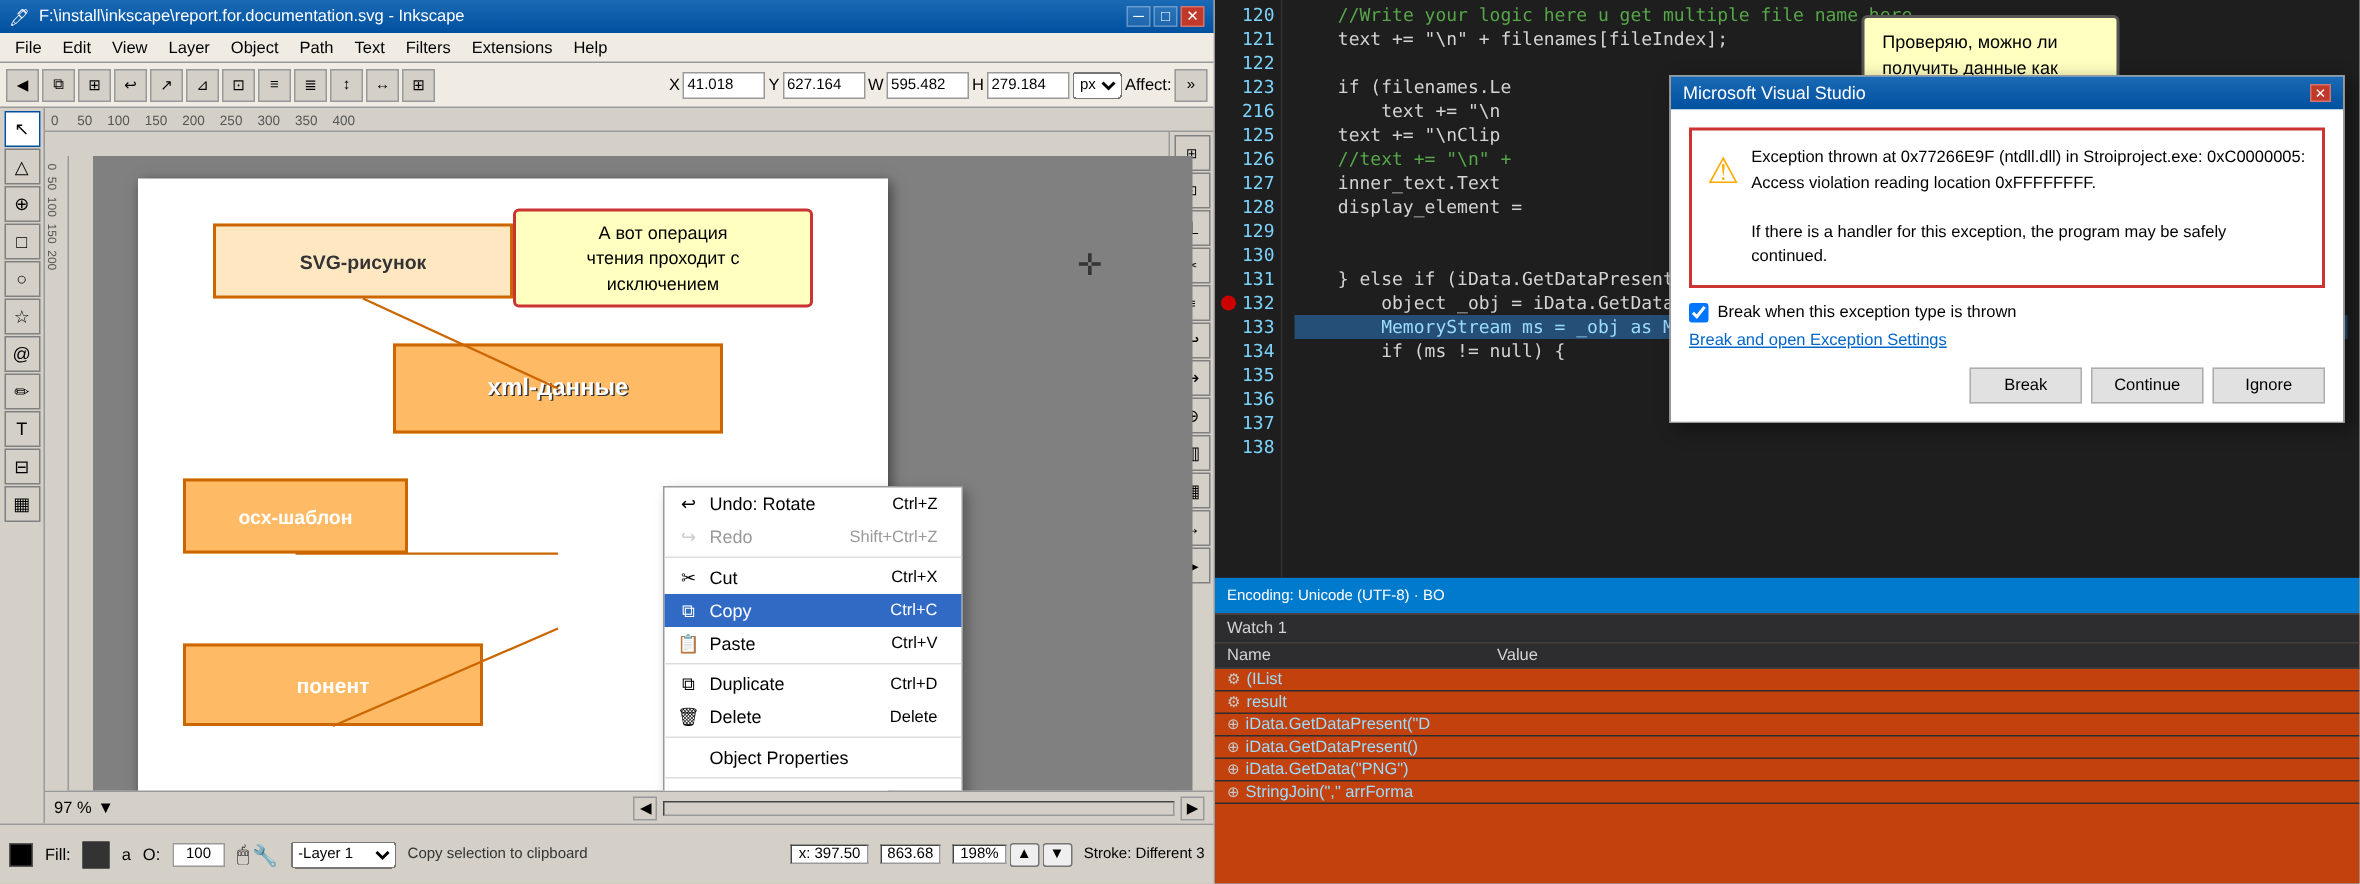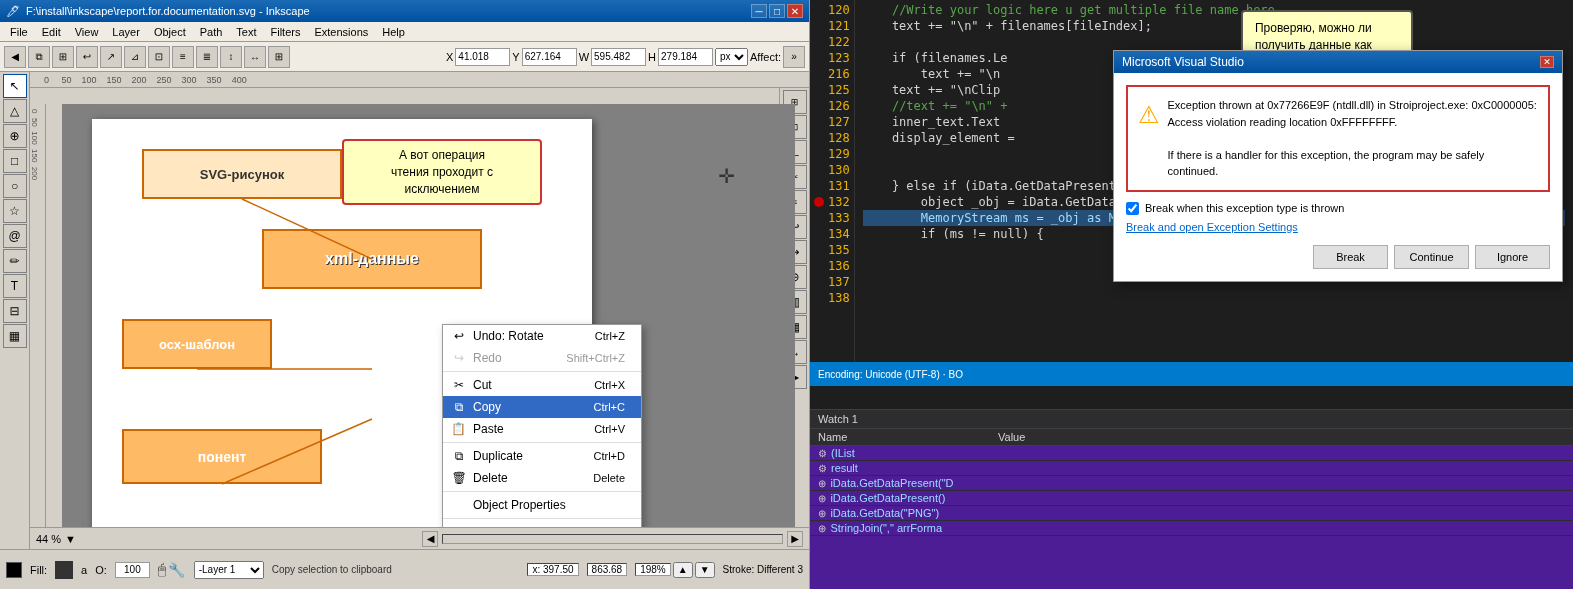--- a/index.html
+++ b/index.html
@@ -229,21 +229,21 @@
     .code-editor {
       flex: 1;
       background: #1e1e1e;
       display: flex;
       position: relative;
       overflow: hidden;
     }
     .line-numbers {
       width: 45px;
       background: #1e1e1e;
-      color: #eab308;
+      color: #7dd3fc;
       font-size: 12px;
       font-family: 'Consolas', monospace;
       padding: 2px 4px;
       border-right: 1px solid #333;
       display: flex; flex-direction: column;
       line-height: 16px;
     }
     .code-content {
       flex: 1;
       background: #1e1e1e;
@@ -253,23 +253,23 @@
       padding: 2px 8px;
       line-height: 16px;
       overflow: hidden;
       position: relative;
     }
     .code-line { white-space: pre; display: block; height: 16px; }
 
     
     .watch-window {
       height: 180px;
-      background: #4c1d95;
+      background: #c2410c;
       border-top: 1px solid #3f3f3f;
-      display: flex; flex-direction: column; margin-top: 23px;
+      display: flex; flex-direction: column;
     }
     .watch-title {
       background: #2d2d30;
       color: #d4d4d4;
       font-size: 11px;
       padding: 3px 8px;
       border-bottom: 1px solid #3f3f3f;
     }
     .watch-header {
       background: #2d2d30;
@@ -457,21 +457,21 @@
       <div class="tool-btn">@</div>
       <div class="tool-btn">✏</div>
       <div class="tool-btn">T</div>
       <div class="tool-btn">⊟</div>
       <div class="tool-btn">▦</div>
     </div>
 
     <div class="ink-canvas-wrapper">
 
       <div class="ruler-h">
-        <span style="margin-left:10px;font-size:9px;color:#555">0&nbsp;&nbsp;&nbsp;&nbsp;&nbsp;50&nbsp;&nbsp;&nbsp;&nbsp;100&nbsp;&nbsp;&nbsp;&nbsp;150&nbsp;&nbsp;&nbsp;&nbsp;200&nbsp;&nbsp;&nbsp;&nbsp;250&nbsp;&nbsp;&nbsp;&nbsp;300&nbsp;&nbsp;&nbsp;&nbsp;350&nbsp;&nbsp;&nbsp;&nbsp;400</span>
+        <span style="margin-left:0;font-size:9px;color:#555">0&nbsp;&nbsp;&nbsp;&nbsp;&nbsp;50&nbsp;&nbsp;&nbsp;&nbsp;100&nbsp;&nbsp;&nbsp;&nbsp;150&nbsp;&nbsp;&nbsp;&nbsp;200&nbsp;&nbsp;&nbsp;&nbsp;250&nbsp;&nbsp;&nbsp;&nbsp;300&nbsp;&nbsp;&nbsp;&nbsp;350&nbsp;&nbsp;&nbsp;&nbsp;400</span>
       </div>
 
       <div style="display:flex;flex:1;overflow:hidden">
 
         <div class="ruler-v" style="position:relative;width:16px;flex-shrink:0">
           <div style="font-size:8px;color:#555;writing-mode:vertical-rl;padding-top:5px;overflow:hidden;height:100%">0&nbsp;&nbsp;50&nbsp;&nbsp;100&nbsp;&nbsp;150&nbsp;&nbsp;200</div>
         </div>
 
         <div class="canvas-content" style="position:relative;flex:1;background:#808080;overflow:hidden">
 
@@ -569,21 +569,21 @@
           <div class="tool-btn">↪</div>
           <div class="tool-btn">⊕</div>
           <div class="tool-btn">▥</div>
           <div class="tool-btn">▦</div>
           <div class="tool-btn">→</div>
           <div class="tool-btn">▶</div>
         </div>
       </div>
 
       <div class="zoom-bar">
-        <span>44 %</span>
+        <span>97 %</span>
         <span>▼</span>
         <div style="flex:1"></div>
         <div class="toolbar-btn" style="width:16px;height:16px">◀</div>
         <div style="flex:1;height:10px;background:#d4d0c8;border:1px inset #999"></div>
         <div class="toolbar-btn" style="width:16px;height:16px">▶</div>
       </div>
     </div>
   </div>
 
   <div class="status-bar">

